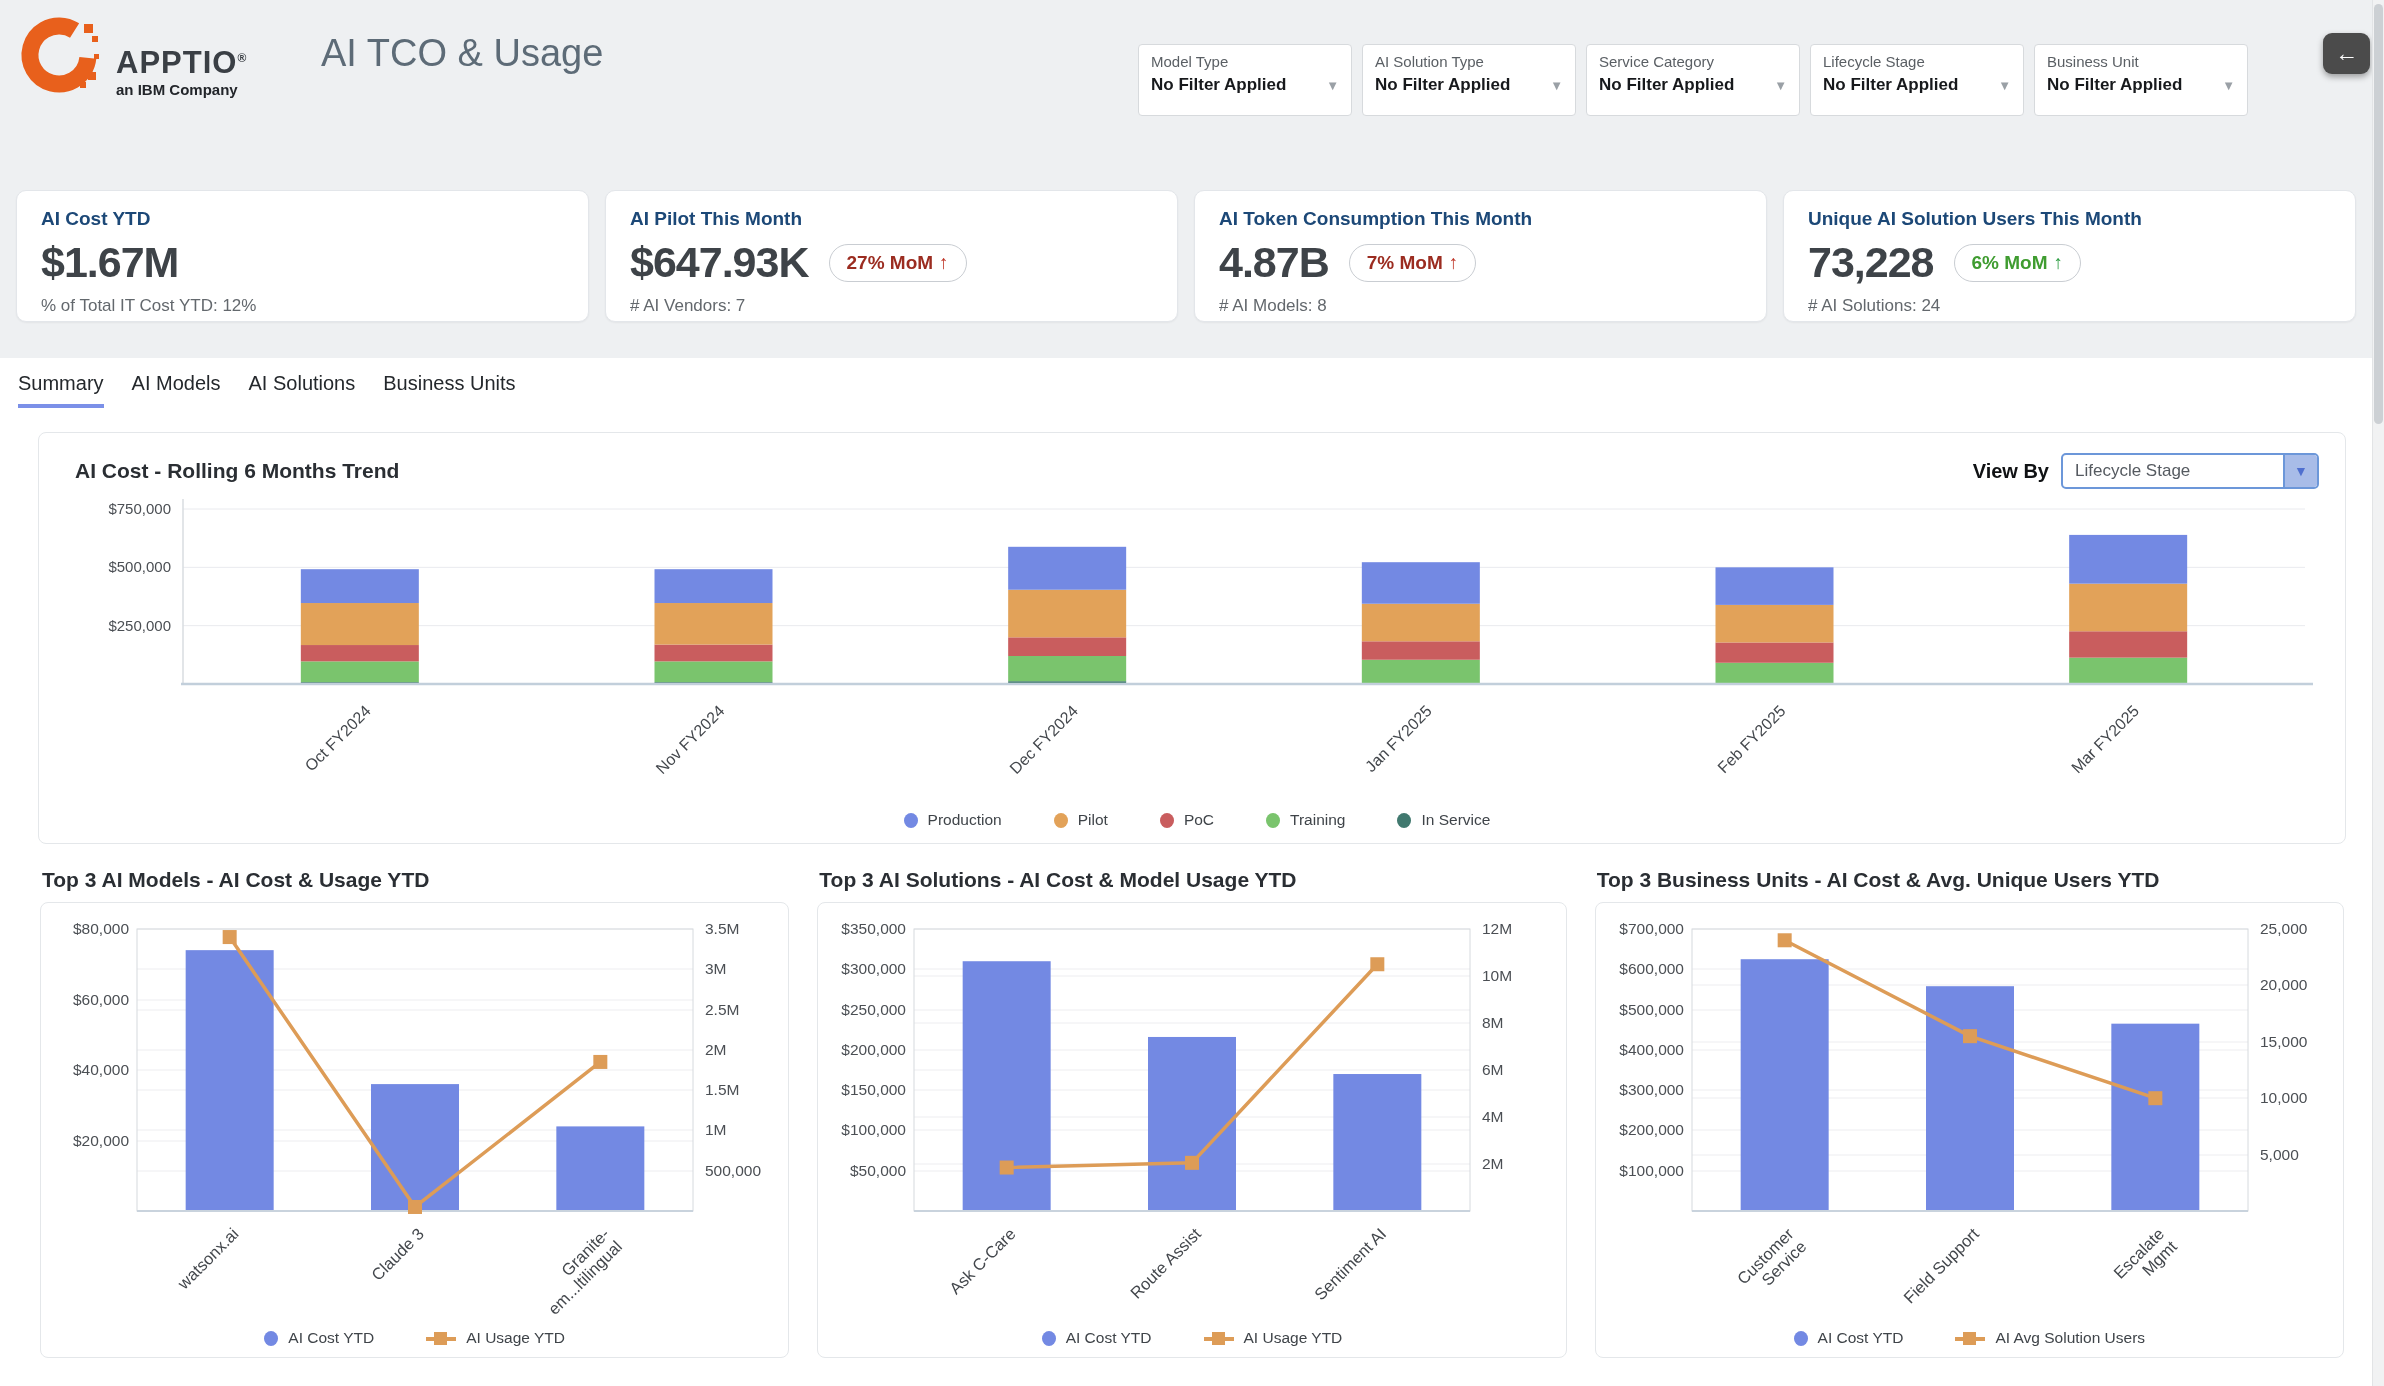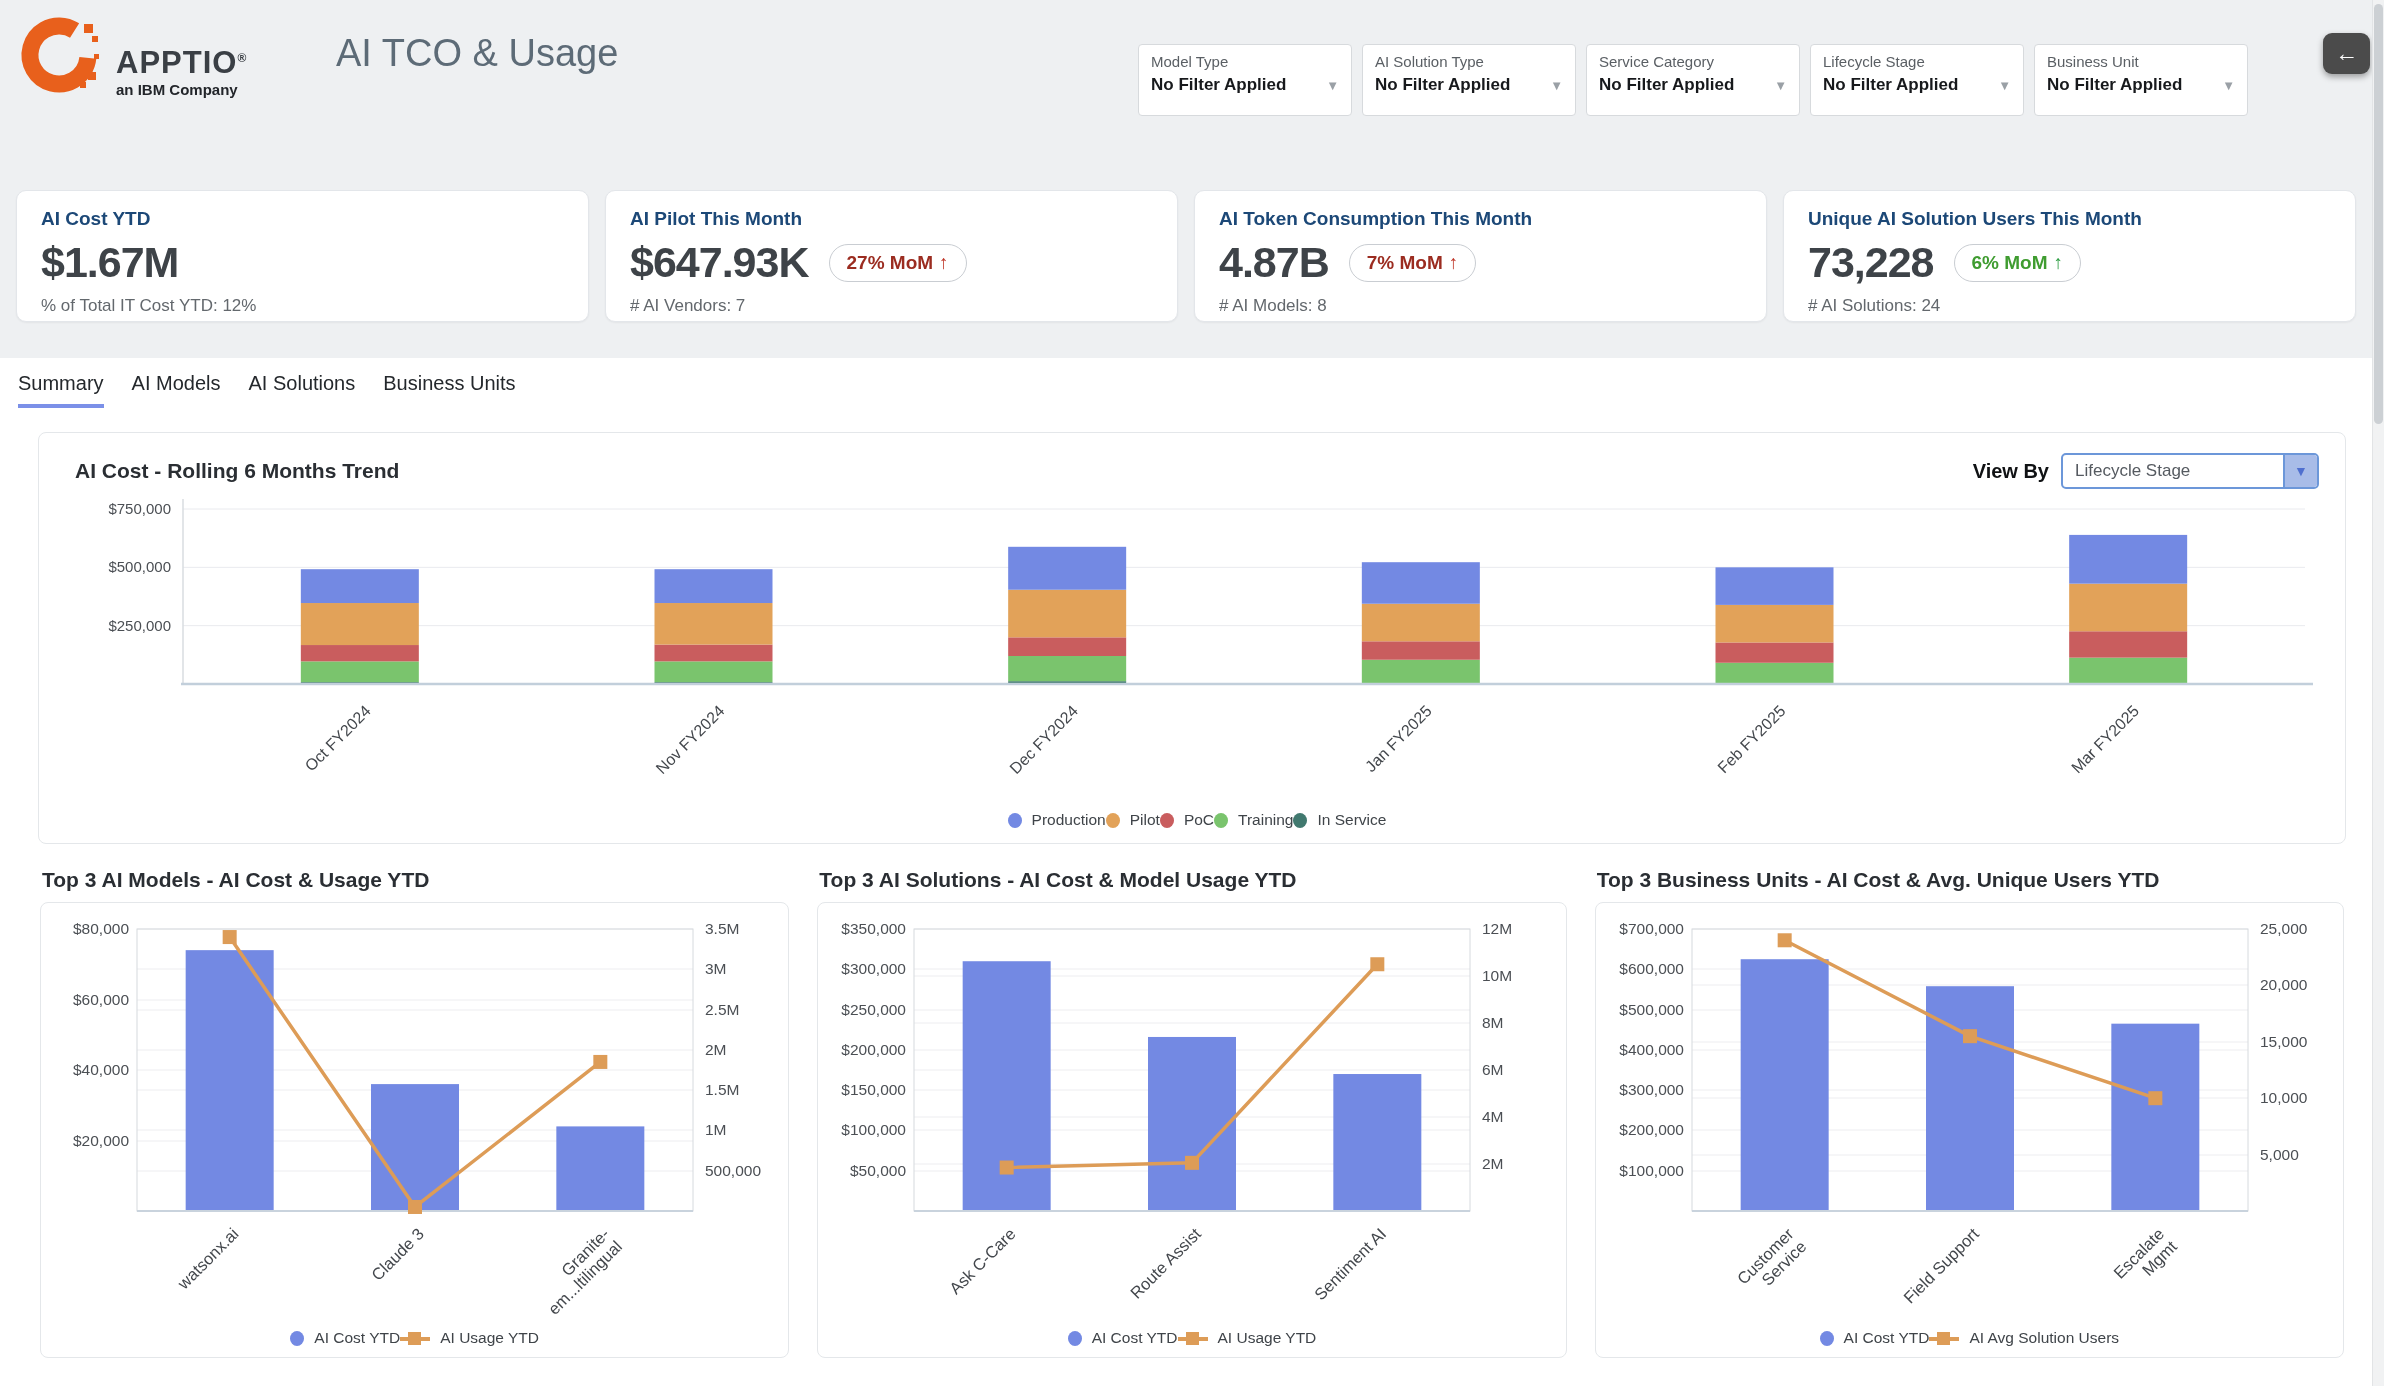--- a/index.html
+++ b/index.html
@@ -10,21 +10,21 @@
     position:relative;
     overflow:hidden;
     color:#333;
   }
   
   .header { position:absolute; top:0; left:0; right:0; height:115px; }
   .logo { position:absolute; left:18px; top:12px; display:flex; align-items:flex-end; gap:12px; }
   .logo-text .brand { font-size:31px; font-weight:bold; color:#3a3f45; letter-spacing:1px; line-height:1; }
   .logo-text .brand sup { font-size:12px; }
   .logo-text .sub { font-size:15px; font-weight:bold; color:#22252a; margin-top:3px; }
-  .page-title { position:absolute; left:336px; top:32px; font-size:38px; font-weight:400; color:#5d6b77; }
+  .page-title { position:absolute; left:321px; top:32px; font-size:38px; font-weight:400; color:#5d6b77; }
   .filters { position:absolute; left:1138px; top:44px; display:flex; gap:10px; }
   .filter-box { width:214px; height:72px; background:#fff; border:1px solid #d7dadd; border-radius:4px; padding:8px 12px; }
   .filter-label { font-size:15px; color:#5a5f64; }
   .filter-value-row { display:flex; align-items:center; justify-content:space-between; margin-top:5px; }
   .filter-value { font-size:17px; font-weight:bold; color:#17191c; }
   .filter-caret { font-size:13px; color:#9aa0a6; }
   .back-btn { position:absolute; right:14px; top:33px; width:47px; height:41px; background:#4b4b4b; border:none;
     border-radius:9px; color:#fff; font-size:23px; font-weight:bold; cursor:pointer;
     box-shadow:0 3px 6px rgba(0,0,0,.35); display:flex; align-items:center; justify-content:center; }
   
@@ -46,21 +46,21 @@
   .trend-card { margin:24px 38px 0 38px; border:1px solid #e4e7ea; border-radius:8px; background:#fff; padding:20px 16px 14px 26px; }
   .trend-head { display:flex; align-items:center; justify-content:space-between; padding:0 10px; }
   .sec-title { font-size:21px; font-weight:bold; color:#2a2e33; }
   .viewby { display:flex; align-items:center; gap:12px; }
   .viewby-label { font-size:20px; font-weight:bold; color:#101214; }
   .viewby-select { width:258px; height:36px; border:2px solid #6c97d9; border-radius:5px; background:#fff;
     display:flex; align-items:center; justify-content:space-between; overflow:hidden; cursor:pointer; }
   .viewby-value { font-size:17px; color:#555a60; padding-left:12px; }
   .viewby-arrow { width:34px; height:100%; background:#a8bce8; display:flex; align-items:center; justify-content:center;
     color:#4f6fcf; font-size:14px; border-left:2px solid #6c97d9; }
-  .legend-row { display:flex; justify-content:center; margin-top:8px; }
+  .legend-row { display:flex; justify-content:center; gap:52px; margin-top:8px; }
   .lg-item { display:flex; align-items:center; gap:10px; font-size:15.5px; color:#3f4449; cursor:pointer; }
   .lg-dot { width:14px; height:15px; border-radius:50%; display:inline-block; }
   .lg-mark { position:relative; width:30px; height:15px; display:inline-block; }
   .lg-mark .ln { position:absolute; left:0; right:0; top:6px; height:4px; }
   .lg-mark .sq { position:absolute; left:8px; top:1px; width:13px; height:13px; }
   
   .bottom-row { margin:24px 40px 0 40px; display:flex; gap:28px; }
   .bchart { width:750px; }
   .bchart-title { font-size:21px; font-weight:bold; color:#2a2e33; margin:0 0 10px 2px; }
   .bchart-card { border:1px solid #e4e7ea; border-radius:8px; background:#fff; padding:10px 4px 10px 4px; }

